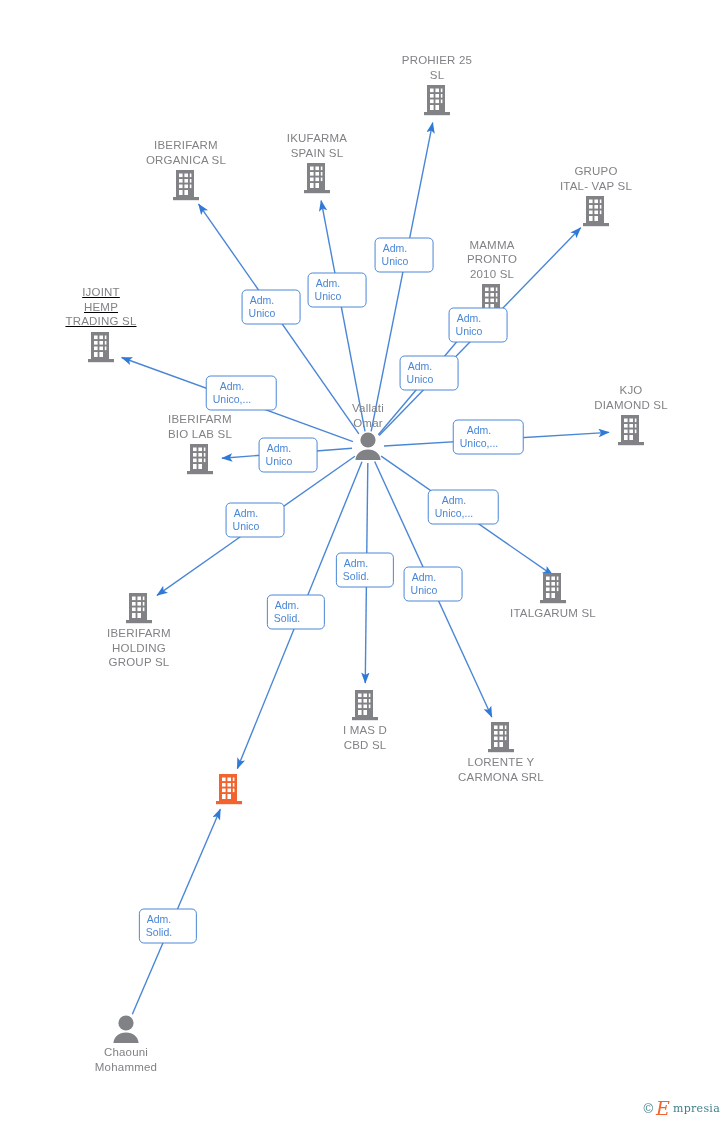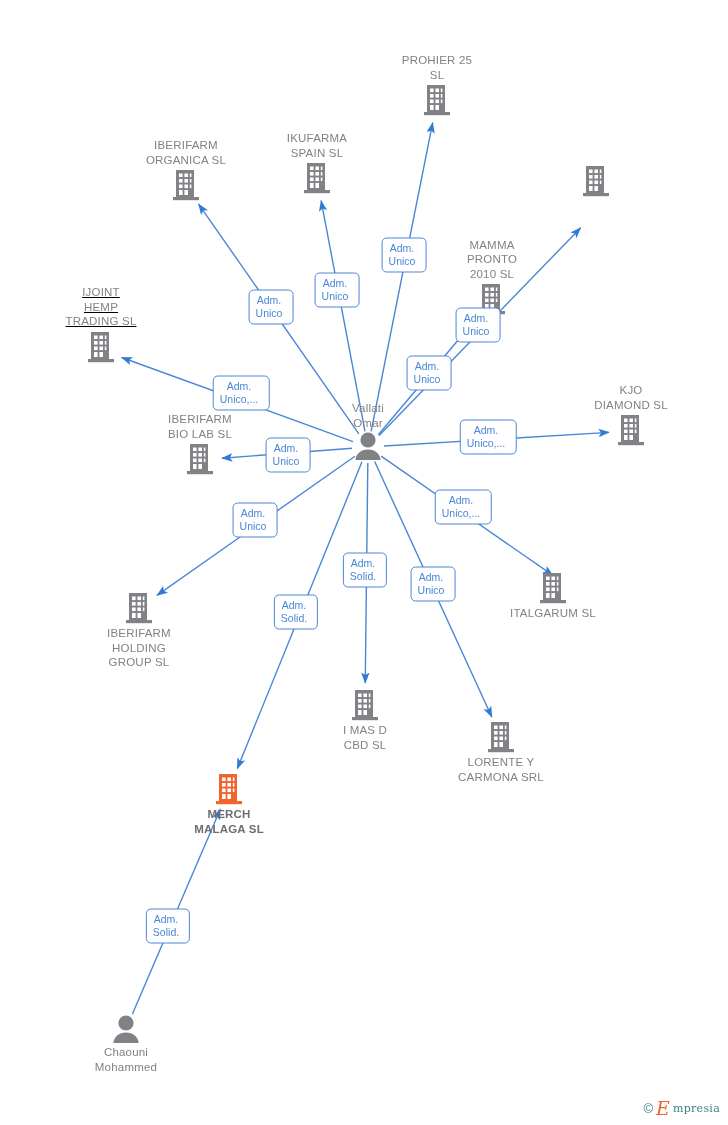--- a/index.html
+++ b/index.html
@@ -54,21 +54,21 @@
     margin-bottom: 1px;
   }
   .edge-label {
     position: absolute;
     border: 1.4px solid #4a86d6;
     border-radius: 5px;
     background: #ffffff;
     color: #4a86d6;
     font-size: 10.5px;
     line-height: 13px;
-    padding: 3px 10px 4px 6px;
+    padding: 3px 24px 4px 6px;
     text-align: center;
     white-space: pre-line;
     box-sizing: border-box;
     transform: translate(-50%, -50%);
   }
   #watermark {
     position: absolute;
     right: 8px;
     bottom: 8px;
     display: flex;
@@ -175,20 +175,22 @@
             <rect x="13.4" y="11" width="3.6" height="3.6" fill="#ffffff"></rect>
             <rect x="18.8" y="11" width="1.6" height="3.6" fill="#ffffff"></rect>
             <rect x="8" y="16.5" width="3.6" height="3.6" fill="#ffffff"></rect>
             <rect x="13.4" y="16.5" width="3.6" height="3.6" fill="#ffffff"></rect>
             <rect x="18.8" y="16.5" width="1.6" height="3.6" fill="#ffffff"></rect>
             <rect x="8" y="22" width="3.6" height="5" fill="#ffffff"></rect>
             <rect x="13.4" y="22" width="3.6" height="5" fill="#ffffff"></rect>
           </svg></span>
       </div>
       <div class="node label-above" style="left: 596px; top: 164px;">
+        <span class="node-label">GRUPO
+ITAL- VAP  SL</span>
         <span class="node-icon"><svg width="30" height="34" viewBox="0 0 30 34">
             <rect x="5" y="2" width="18" height="27" fill="#808285"></rect>
             <rect x="2" y="29" width="26" height="3.2" fill="#808285"></rect>
             <rect x="8" y="5.5" width="3.6" height="3.6" fill="#ffffff"></rect>
             <rect x="13.4" y="5.5" width="3.6" height="3.6" fill="#ffffff"></rect>
             <rect x="18.8" y="5.5" width="1.6" height="3.6" fill="#ffffff"></rect>
             <rect x="8" y="11" width="3.6" height="3.6" fill="#ffffff"></rect>
             <rect x="13.4" y="11" width="3.6" height="3.6" fill="#ffffff"></rect>
             <rect x="18.8" y="11" width="1.6" height="3.6" fill="#ffffff"></rect>
             <rect x="8" y="16.5" width="3.6" height="3.6" fill="#ffffff"></rect>
@@ -369,22 +371,20 @@
             <rect x="18.8" y="5.5" width="1.6" height="3.6" fill="#ffffff"></rect>
             <rect x="8" y="11" width="3.6" height="3.6" fill="#ffffff"></rect>
             <rect x="13.4" y="11" width="3.6" height="3.6" fill="#ffffff"></rect>
             <rect x="18.8" y="11" width="1.6" height="3.6" fill="#ffffff"></rect>
             <rect x="8" y="16.5" width="3.6" height="3.6" fill="#ffffff"></rect>
             <rect x="13.4" y="16.5" width="3.6" height="3.6" fill="#ffffff"></rect>
             <rect x="18.8" y="16.5" width="1.6" height="3.6" fill="#ffffff"></rect>
             <rect x="8" y="22" width="3.6" height="5" fill="#ffffff"></rect>
             <rect x="13.4" y="22" width="3.6" height="5" fill="#ffffff"></rect>
           </svg></span>
-        <span class="node-label bold">MERCH
-MALAGA  SL</span>
       </div>
       <div class="node" style="left: 126px; top: 1014px;">
         <span class="node-icon"><svg width="32" height="30" viewBox="0 0 32 30">
             <circle cx="16" cy="9" r="7.6" fill="#808285"></circle>
             <path d="M16 18.5c-7.4 0-12 4.4-12.6 10.5h25.2C28 22.9 23.4 18.5 16 18.5z" fill="#808285"></path>
           </svg></span>
         <span class="node-label">Chaouni
 Mohammed</span>
       </div>
     </div>

